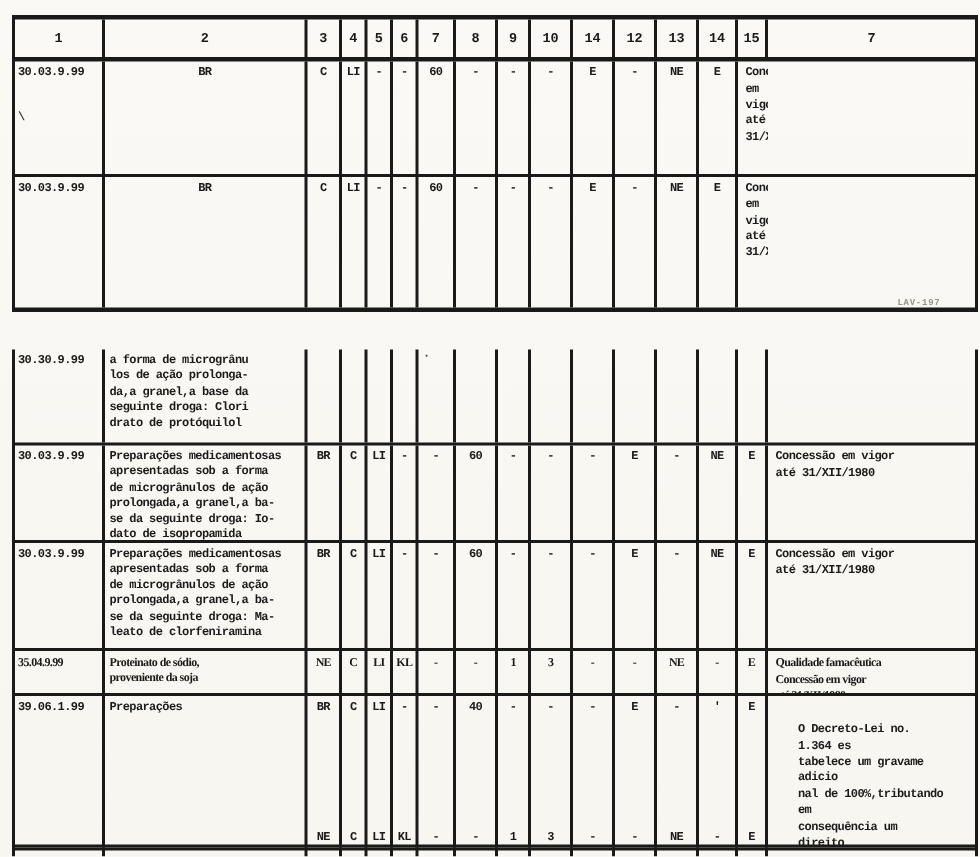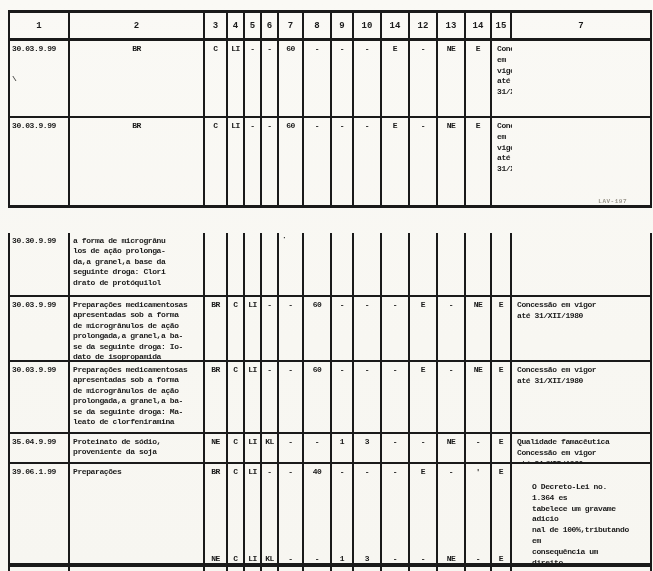--- a/index.html
+++ b/index.html
@@ -170,21 +170,21 @@
         <div class="cell val">-</div>
         <div class="cell val">-</div>
         <div class="cell val">-</div>
         <div class="cell val">E</div>
         <div class="cell val">-</div>
         <div class="cell val">NE</div>
         <div class="cell val">E</div>
         <div class="cell remark">Concessão em vigor
 até 31/XII/1980</div>
       </div>
-      <div class="row" style="height: 28px;">
+      <div class="row" style="height: 28px; font-family: Liberation Serif, serif;">
         <div class="cell code">35.04.9.99</div>
         <div class="cell desc">Proteinato de sódio,
 proveniente da soja</div>
         <div class="cell val">NE</div>
         <div class="cell val">C</div>
         <div class="cell val">LI</div>
         <div class="cell val">KL</div>
         <div class="cell val">-</div>
         <div class="cell val">-</div>
         <div class="cell val">1</div>

